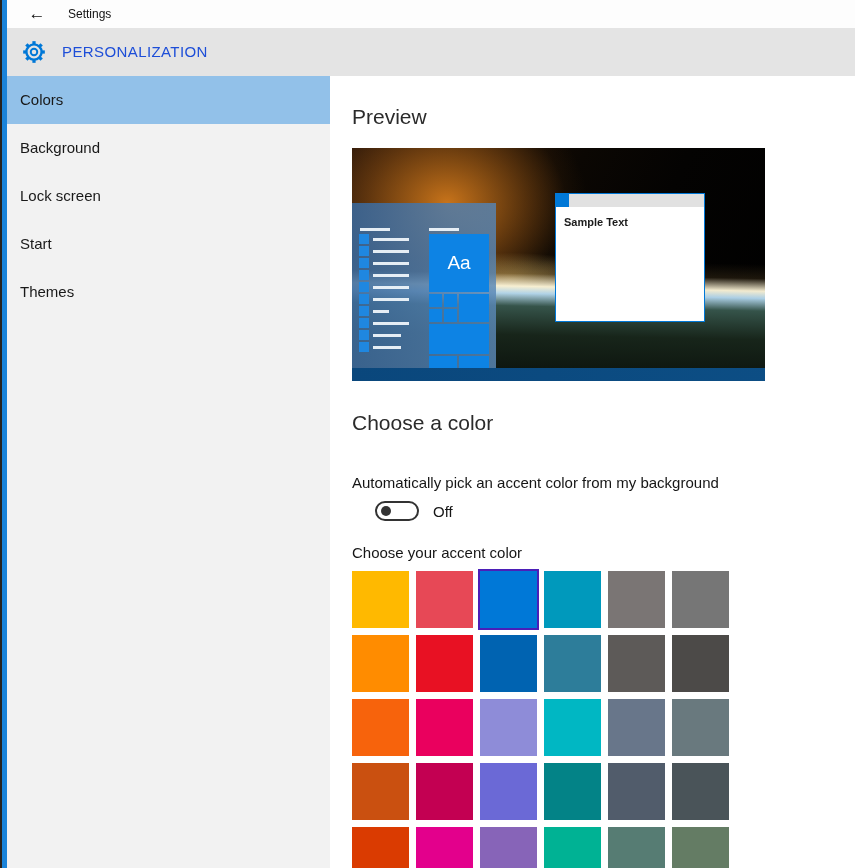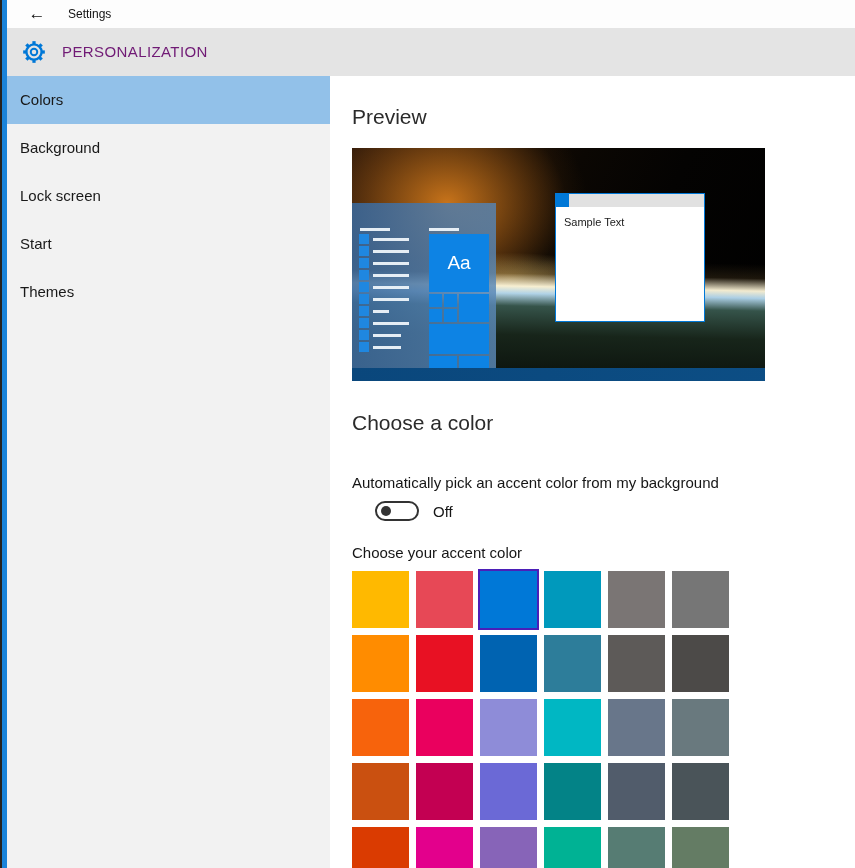--- a/index.html
+++ b/index.html
@@ -14,21 +14,21 @@
   .titlebar{position:absolute;left:7px;right:0;top:0;height:28px;background:#fdfdfd;}
   .back-btn{position:absolute;left:17px;top:2px;width:26px;height:24px;font-size:17px;
             color:#111;display:flex;align-items:center;justify-content:center;cursor:default;}
   .win-title{position:absolute;left:61px;top:0;height:28px;line-height:28px;
              font-size:12px;color:#121212;}
 
   
   .appheader{position:absolute;left:7px;right:0;top:28px;height:48px;background:#e4e4e4;}
   .gear{position:absolute;left:14px;top:11px;width:26px;height:26px;}
   .app-title{position:absolute;left:55px;top:0;height:48px;line-height:48px;
-             font-size:15px;color:#701a75;letter-spacing:0.4px;}
+             font-size:15px;color:#1d4ed8;letter-spacing:0.4px;}
 
   
   .sidebar{position:absolute;left:7px;top:76px;width:323px;bottom:0;background:#f2f2f2;}
   .side-item{height:48px;line-height:48px;padding-left:13px;font-size:15px;color:#191919;
              cursor:default;}
   .side-item.selected{background:#92c1e9;}
 
   
   .main{position:absolute;left:330px;top:76px;right:0;bottom:0;background:#fff;}
   .content{padding-left:22px;}
@@ -61,21 +61,21 @@
   .pv-sq{position:absolute;width:10px;height:10px;background:#1f87e0;}
   .pv-tile{position:absolute;background:#0d83e4;}
   .pv-bigtile{display:flex;align-items:center;justify-content:center;
               color:#fff;font-size:19px;}
 
   
   .pv-window{position:absolute;left:203px;top:45px;width:150px;height:129px;
              background:#fff;border:1px solid #0078d7;box-sizing:border-box;}
   .pv-win-titlebar{position:absolute;left:0;right:0;top:0;height:13px;background:#e1e1e1;}
   .pv-win-accent{position:absolute;left:0;top:0;width:13px;height:13px;background:#0078d7;}
-  .pv-win-text{position:absolute;left:8px;top:22px;font-size:11px;color:#1b1b1b;}
+  .pv-win-text{position:absolute;left:8px;top:22px;font-size:11px;color:#1b1b1b;font-weight:bold;}
 
   
   .toggle-row{display:flex;align-items:center;margin-top:10px;height:20px;padding-left:23px;}
   .toggle{position:relative;width:44px;height:20px;border:2px solid #333;border-radius:11px;
           box-sizing:border-box;background:#fff;cursor:default;}
   .toggle-knob{position:absolute;left:4px;top:3px;width:10px;height:10px;border-radius:50%;
                background:#333;}
   .toggle-label{margin-left:14px;font-size:15px;color:#161616;}
 
   

